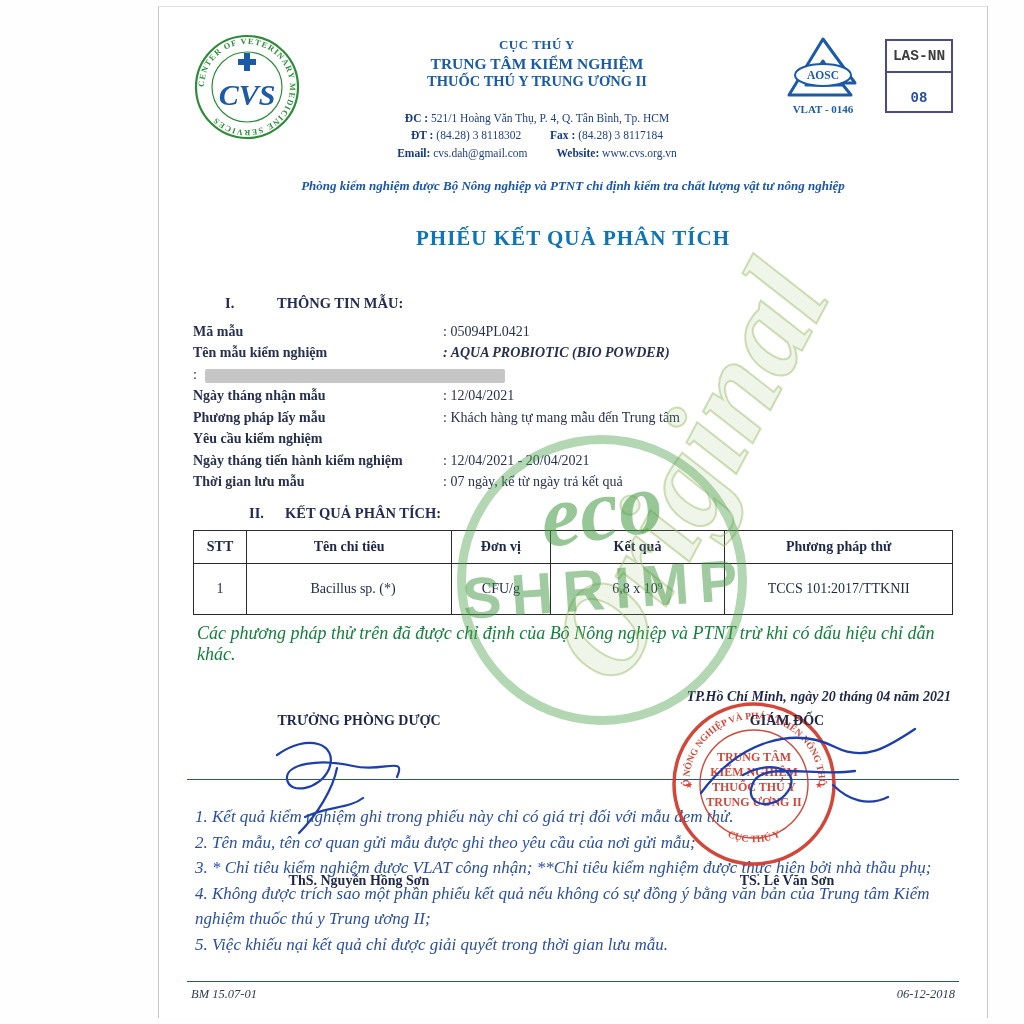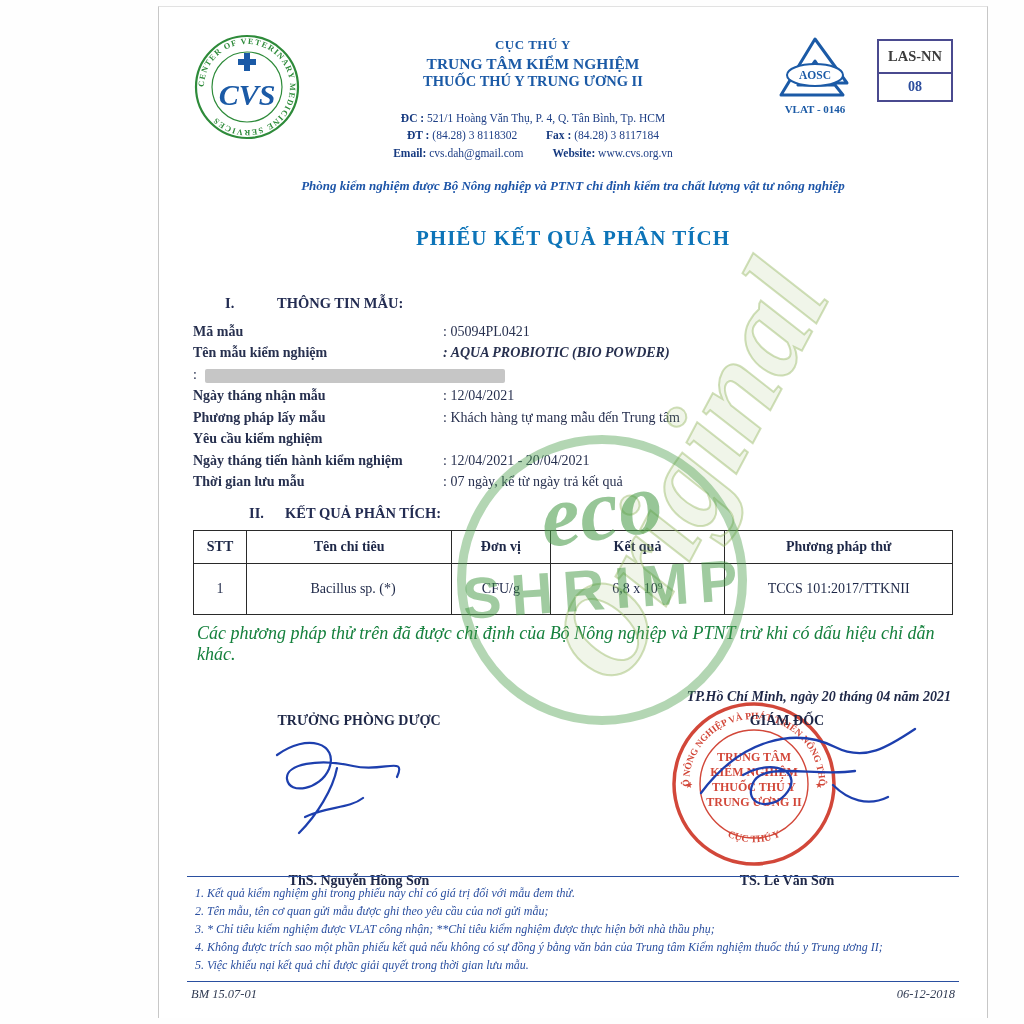--- a/index.html
+++ b/index.html
@@ -22,23 +22,23 @@
   
   .hdr { display:flex; align-items:flex-start; gap:10px; }
   .hdr-center { flex:1; text-align:center; color:#1b5aa6; padding-top:4px; }
   .hc-dept { font-size:13px; font-weight:bold; letter-spacing:.5px; }
   .hc-name1 { font-size:15.5px; font-weight:bold; margin-top:2px; }
   .hc-name2 { font-size:14.5px; font-weight:bold; }
   .hc-contact { font-size:11.5px; margin-top:20px; color:#1e3f86; line-height:1.5; }
   .hc-contact b { color:#163a80; }
   .hc-contact .sep { display:inline-block; width:26px; }
   .hdr-right { display:flex; gap:12px; align-items:flex-start; padding-top:2px; }
-  .las-box { width:76px; border:2px solid #4a4a8f; text-align:center; margin-top:4px; }
+  .las-box { width:68px; border:2px solid #4a4a8f; text-align:center; margin-top:4px;font-family:Liberation Mono, monospace; }
   .las-top { font-size:14.5px; font-weight:bold; color:#3c3c3c; padding:7px 2px; border-bottom:2px solid #4a4a8f; }
-  .las-bot { font-size:14px; font-weight:bold; color:#2c4d9d; padding:5px 2px; }
+  .las-bot { font-size:14px; font-weight:bold; color:#2c4d9d; padding:5px 2px;margin-top:12px; }
 
   .accred {
     margin-top:16px; text-align:center; font-size:13px;
     font-weight:bold; font-style:italic; color:#1d55a8;
   }
   .doc-title {
     margin-top:32px; text-align:center; font-size:21px; font-weight:bold;
     color:#0d74b8; letter-spacing:1px;
   }
 
@@ -75,21 +75,21 @@
   .sig-block.right { width:320px; }
   .sig-title { font-size:14px; font-weight:bold; color:#1e2747; position:relative; z-index:4; }
   .sig-name  { position:absolute; bottom:6px; width:100%; font-size:14px; font-weight:bold; color:#1e2747; }
   .sig-svg { margin-top:-2px; }
   .stamp { position:absolute; left:42px; top:-14px; width:170px; height:170px; opacity:.93; z-index:2; }
   .right-sign { position:absolute; left:56px; top:2px; z-index:3; }
 
   
   .footer { position:absolute; left:28px; right:28px; bottom:16px; }
   .notes { border-top:1.5px solid #2a4fa0; border-bottom:1.5px solid #2a4fa0;
-           padding:7px 8px; color:#2a4fa0; font-style:italic; font-size:12px; line-height:1.5; }
+           padding:24px 8px; color:#2a4fa0; font-style:italic; font-size:17px; line-height:1.5; }
   .form-row { display:flex; justify-content:space-between; font-style:italic;
               font-size:12.5px; color:#2f3a52; padding:5px 4px 0 4px; }
 
   
   .wm { position:absolute; pointer-events:none; z-index:5; }
   .wm-ring { left:298px; top:428px; width:290px; height:290px;
              border:9px solid rgba(74,158,74,.42); border-radius:50%; }
   .wm-eco { left:332px; top:452px; width:220px; text-align:center;
             font-size:88px; font-weight:bold; font-style:italic;
             color:rgba(66,152,66,.55); transform:rotate(-8deg); }

